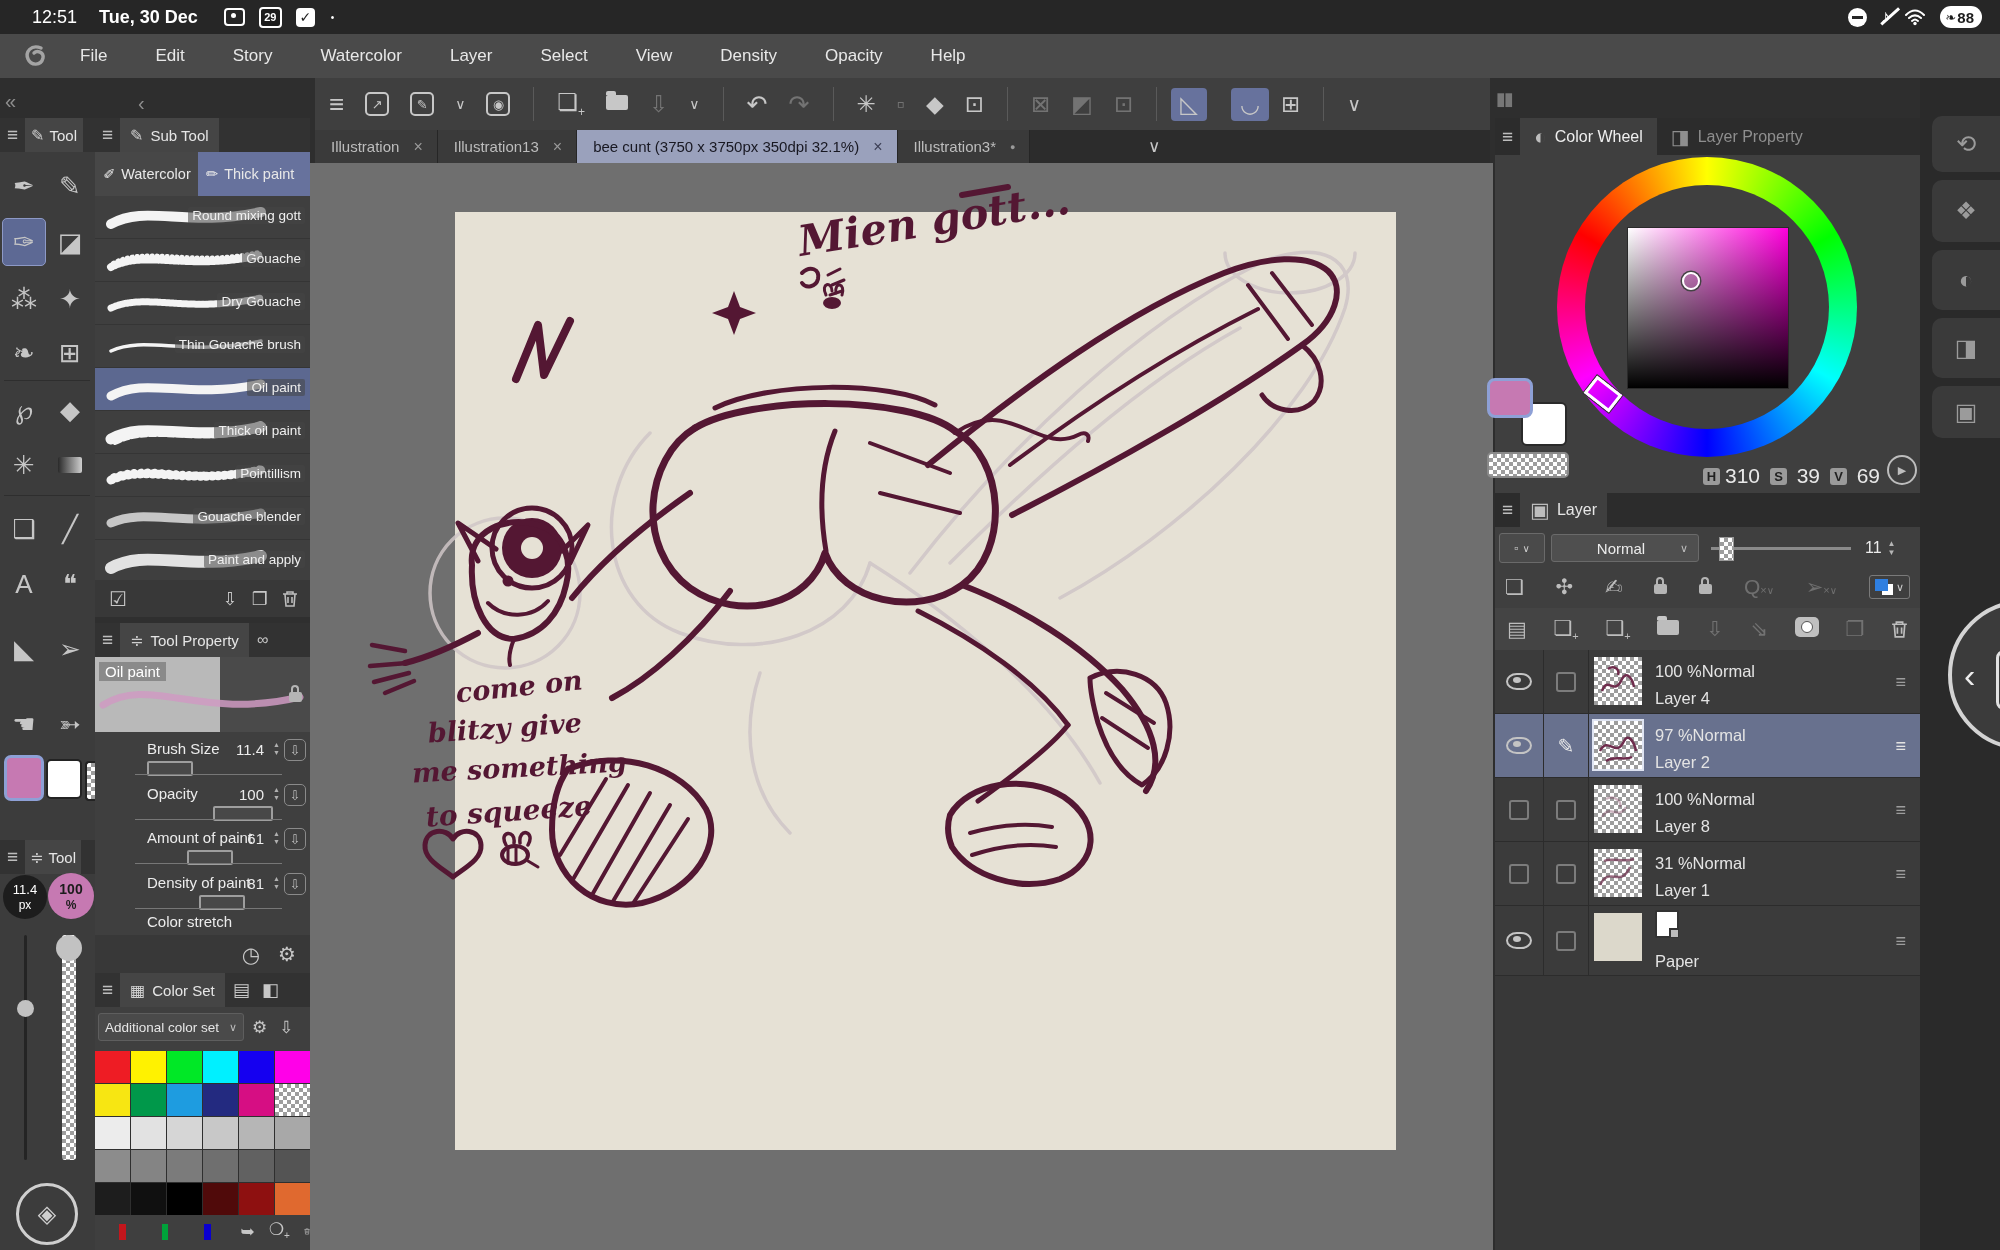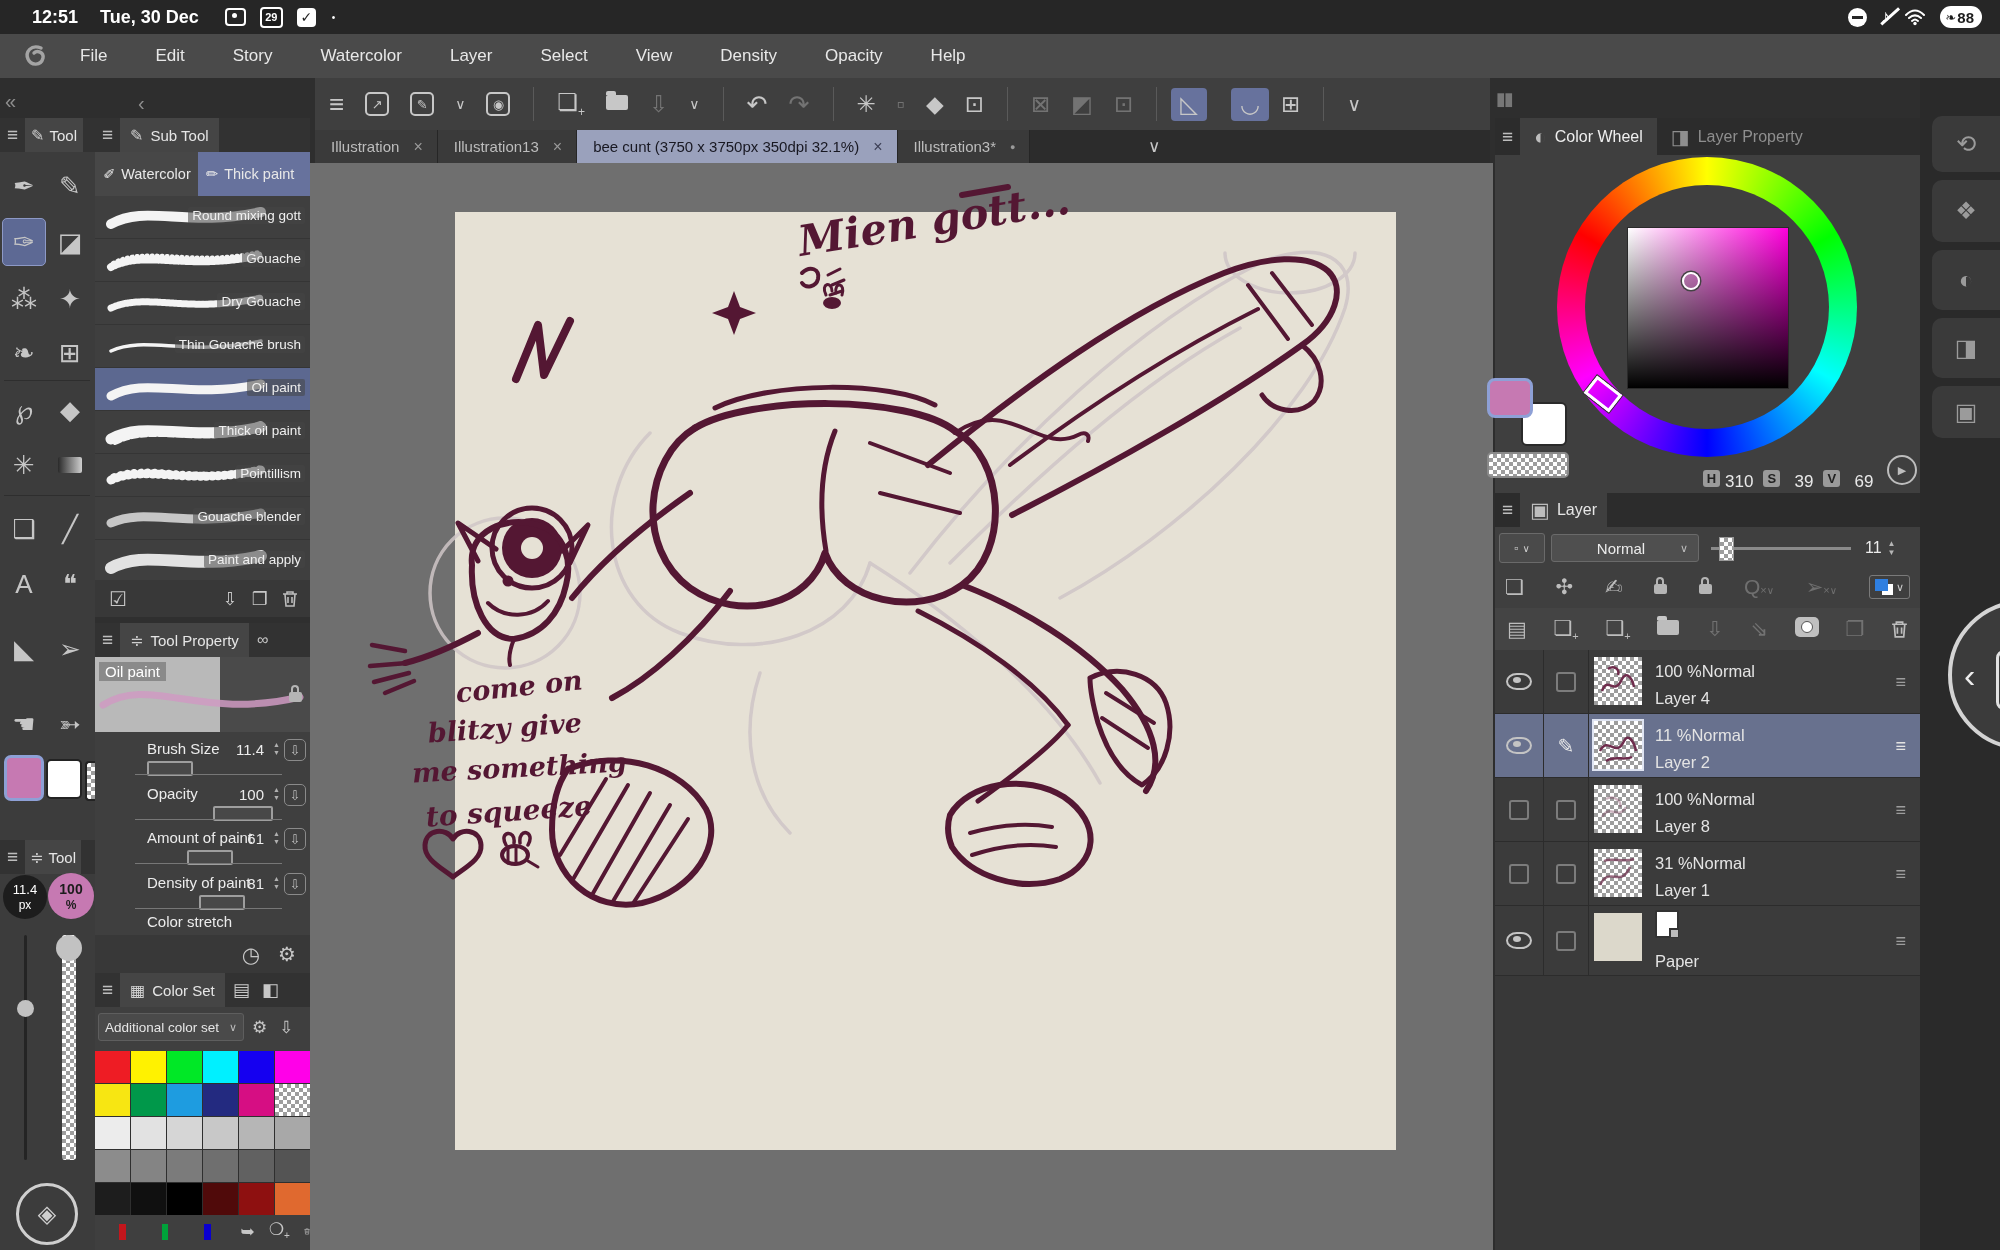--- a/index.html
+++ b/index.html
@@ -4,21 +4,21 @@
 <style>
   html,body{margin:0;padding:0;width:2000px;height:1250px;overflow:hidden;background:#2d2d2d;
     font-family:"Liberation Sans","DejaVu Sans",sans-serif;-webkit-font-smoothing:antialiased;}
   .abs{position:absolute;}
   .ic{color:#c7c7c7;font-size:23px;line-height:1;}
   .dim{opacity:.38;}
   .checker-sm{background:repeating-conic-gradient(#9d9d9d 0 25%, #ffffff 0 50%);background-size:8px 8px;}
 
   
   .statusbar{left:0;top:0;width:2000px;height:34px;background:#262626;color:#fff;display:flex;align-items:center;}
-  .sb-time{font-weight:bold;font-size:18px;margin-left:32px;text-align:center;}
+  .sb-time{font-weight:normal;font-size:18px;margin-left:32px;text-align:center;}
   .sb-date{font-weight:bold;font-size:18px;margin-left:22px;}
   .sb-shot{width:17px;height:14px;border:2px solid #fff;border-radius:4px;margin-left:26px;position:relative;}
   .sb-shot::after{content:"";position:absolute;left:5px;top:3px;width:5px;height:5px;border-radius:50%;background:#fff;}
   .sb-cal{margin-left:14px;min-width:17px;height:17px;background:#1c1c1c;border:2px solid #fff;border-radius:4px;
     color:#fff;font-size:11px;font-weight:bold;text-align:center;line-height:17px;padding:0 1px;}
   .sb-chk{margin-left:14px;width:19px;height:19px;background:#fff;border-radius:4px;color:#222;
     font-size:14px;font-weight:bold;text-align:center;line-height:19px;}
   .sb-dot{margin-left:16px;font-size:10px;}
   .sb-right{margin-left:auto;display:flex;align-items:center;margin-right:18px;gap:14px;}
   .sb-dnd{width:19px;height:19px;background:#fff;border-radius:50%;position:relative;}
@@ -90,21 +90,21 @@
   
   .canvas-area{left:310px;top:163px;width:1183px;height:1087px;background:#6f6f6f;}
 
   
   .right-panels{left:1495px;top:118px;width:425px;height:1132px;background:#3f3f3f;}
   .rp-tabs{height:37px;background:#2c2c2c;display:flex;align-items:center;}
   .rp-tab{height:37px;display:flex;align-items:center;gap:8px;padding:0 14px;font-size:16px;}
   .rp-tab.active{background:#3f3f3f;color:#efefef;}
   .rp-tab.inactive{color:#8e8e8e;}
   .hsv-box{display:inline-block;width:17px;height:17px;background:#9a9a9a;color:#222;border-radius:3px;font-size:13px;font-weight:bold;text-align:center;line-height:17px;}
-  .hsv-num{color:#e9e9e9;font-size:17px;margin:8px 10px 0 5px;}
+  .hsv-num{color:#e9e9e9;font-size:21px;margin:0 10px 0 5px;}
   .l-ico{color:#bdbdbd;font-size:21px;}
   .lrow{position:absolute;left:0;width:425px;background:#3b3b3b;border-bottom:1px solid #2c2c2c;box-sizing:border-box;}
   .lrow.sel{background:#68718e;}
   .lcol{position:absolute;top:0;bottom:0;display:flex;align-items:center;justify-content:center;}
   .eye{display:inline-block;width:22px;height:13px;border:2px solid #c4c4c4;border-radius:50% / 60%;position:relative;}
   .eye::after{content:"";position:absolute;left:5px;top:1.5px;width:8px;height:6px;background:#c4c4c4;border-radius:50%;}
   .cbox{width:16px;height:16px;border:2px solid #7c7c7c;border-radius:3px;}
   .lthumb{position:absolute;left:99px;top:7px;width:48px;height:48px;}
   .lthumb svg{position:absolute;left:0;top:0;}
   .linfo{position:absolute;left:160px;top:8px;color:#e4e4e4;font-size:16.5px;line-height:1.65;}
@@ -728,21 +728,21 @@
       </div>
     <div class="lcol" style="left:49px;width:44px;border-right:1px solid #2c2c2c;color:#e8e8e8;font-size:20px;">
         <span>✎</span>
       </div>
     <div class="lthumb checker-sm" style="outline:2px solid #dfe4f2;">
         <svg width="48" height="48" viewBox="0 0 48 48">
           <path d="M6 30 C14 14 22 38 30 20 C34 12 40 20 42 30 M12 40 C20 34 30 40 38 36" stroke="#6f2d4d" stroke-width="2.5" fill="none"></path>
         </svg>
       </div>
     <div class="linfo">
-        <div><span>11 %</span><span>Normal</span></div>
+        <div><span>97 %</span><span>Normal</span></div>
         <div>Layer 2</div>
       </div>
     <span class="lburger" style="color:#e3e3e3;">≡</span>
   </div>
   <div class="lrow" style="top:660px;height:64px;">
     <div class="lcol" style="left:0;width:48px;border-right:1px solid #2c2c2c;">
         <span class="cbox"></span>
       </div>
     <div class="lcol" style="left:49px;width:44px;border-right:1px solid #2c2c2c;">
         <span class="cbox"></span>

